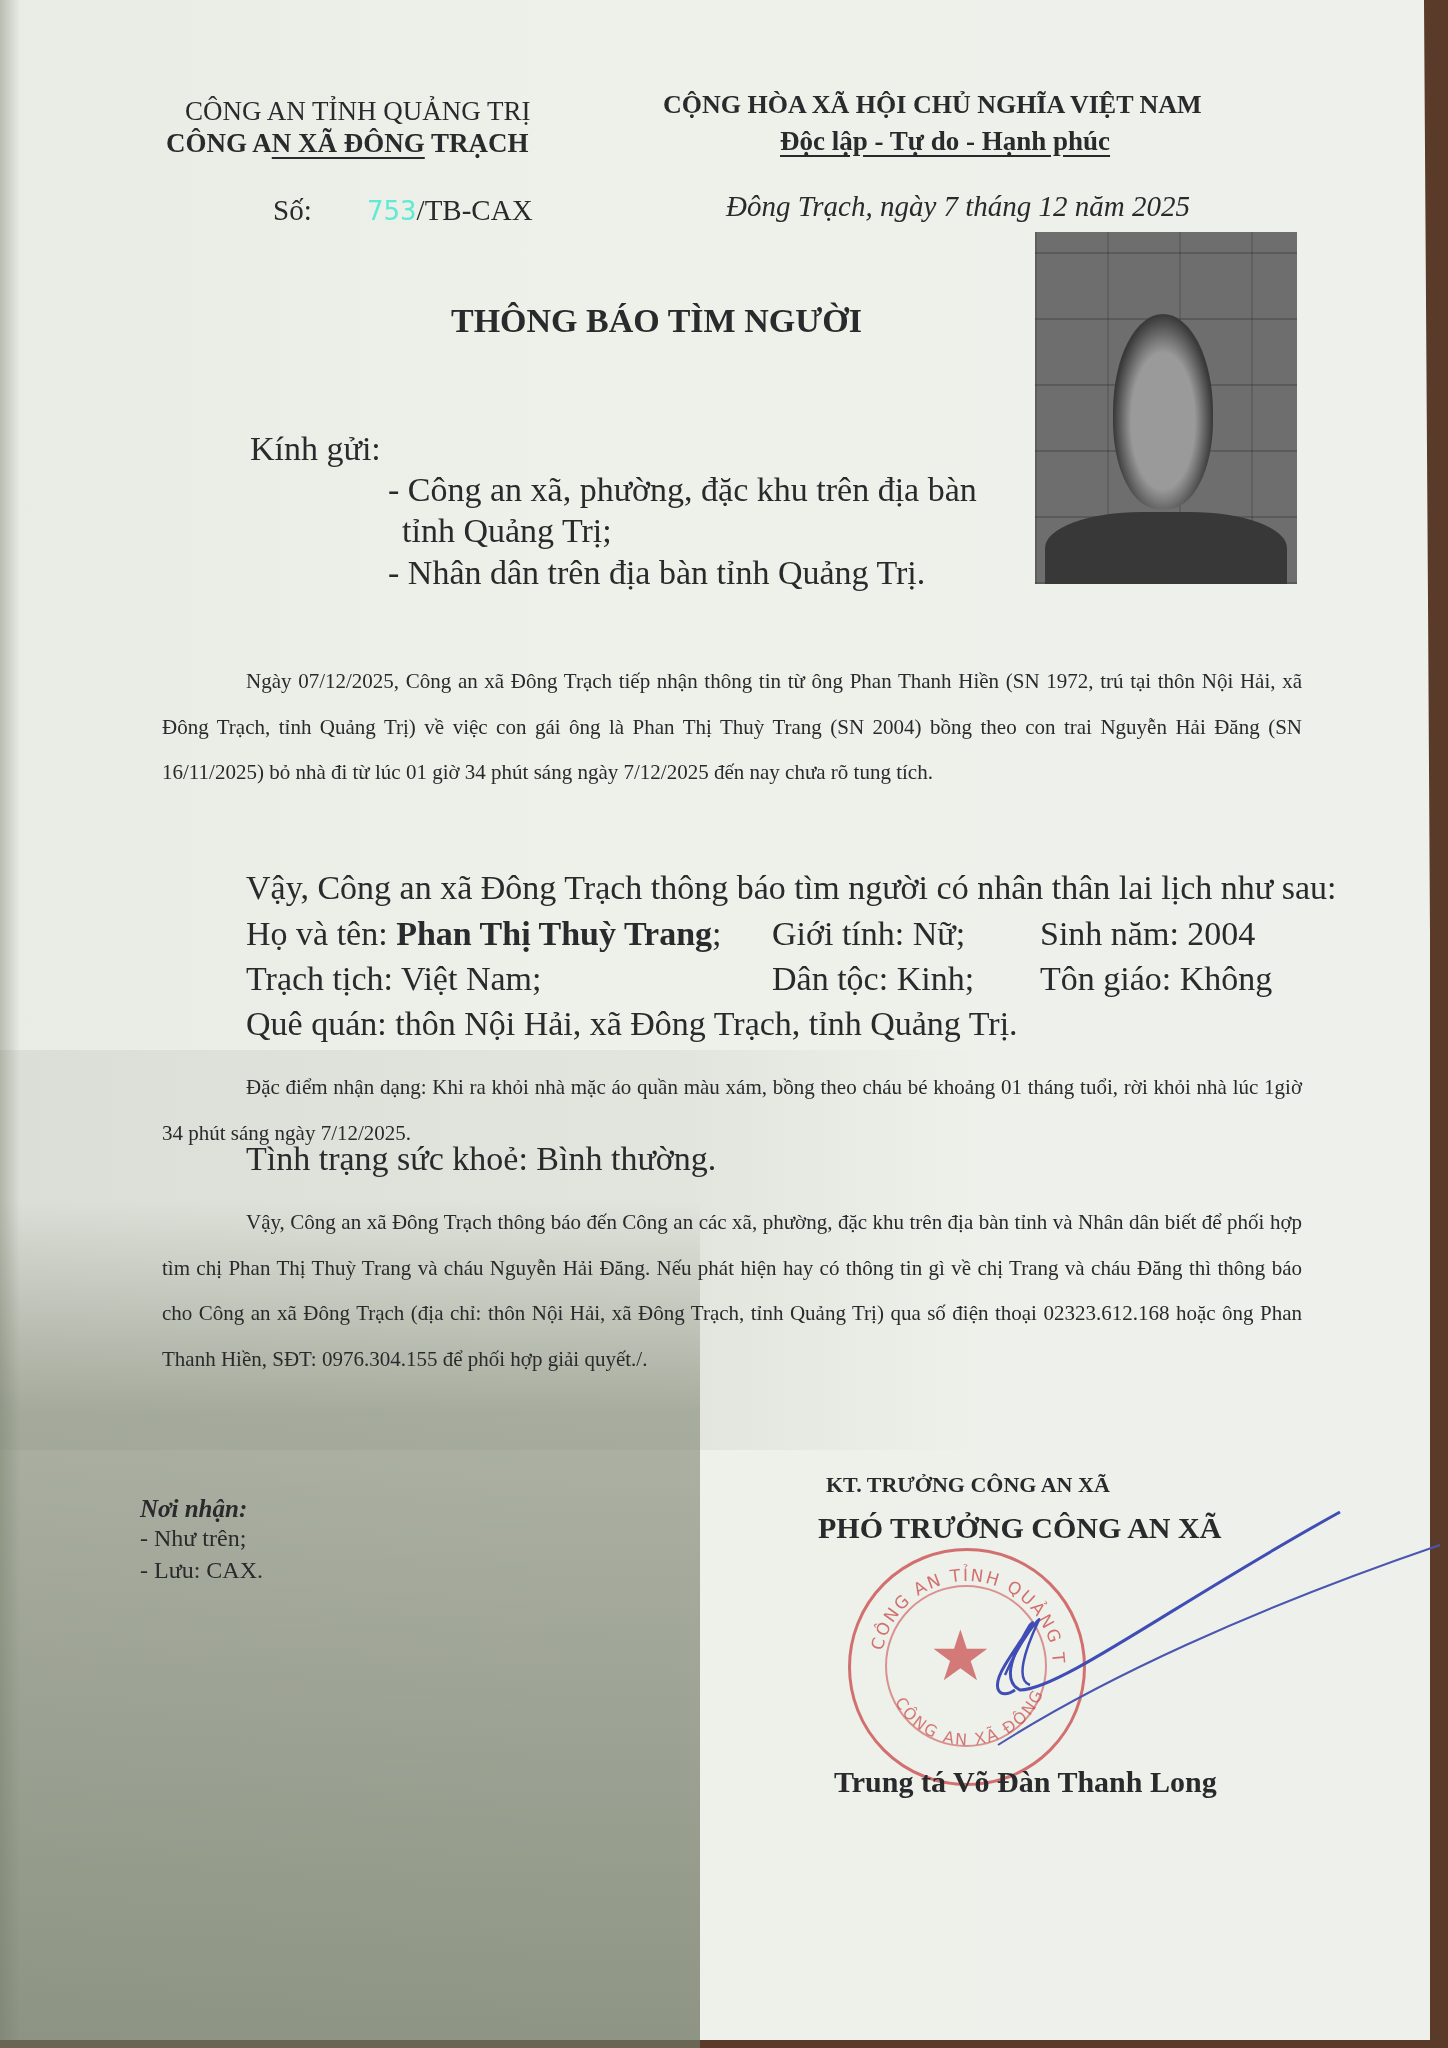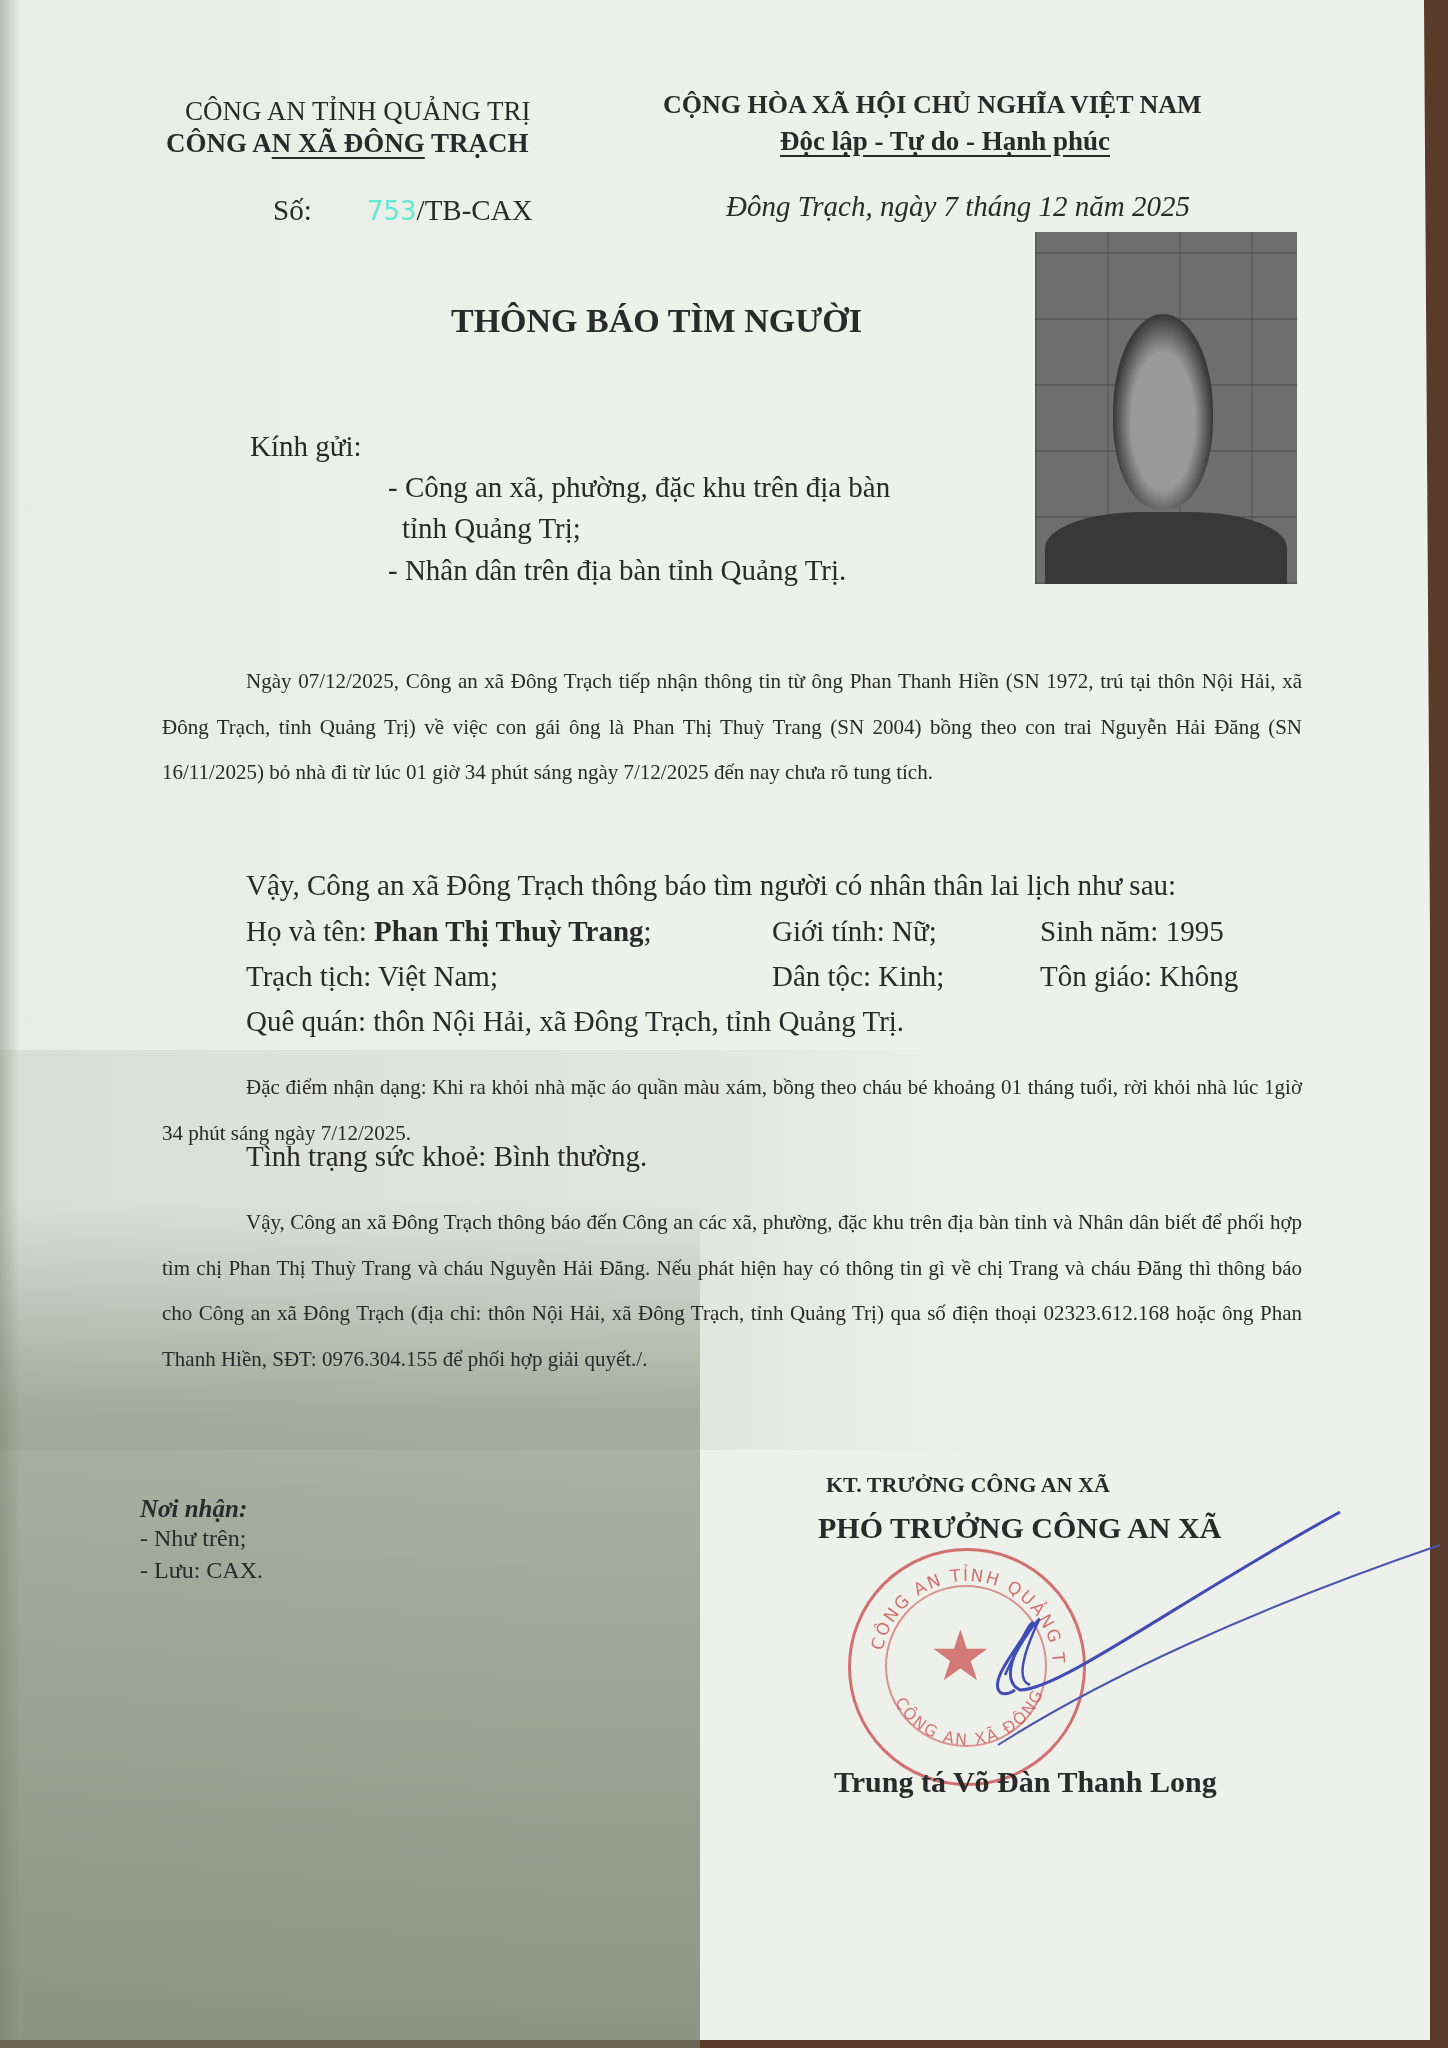--- a/index.html
+++ b/index.html
@@ -23,21 +23,21 @@
     position:absolute; left:0; top:1050px; width:980px; height:400px;
     background:linear-gradient(90deg, rgba(120,128,110,0.12) 0%, rgba(120,128,110,0.10) 70%, rgba(120,128,110,0) 100%);
     pointer-events:none;
   }
   .abs { position:absolute; white-space:nowrap; }
   .hdr { font-size:27px; text-align:center; }
   .bold { font-weight:bold; }
   .u { text-decoration:underline; text-underline-offset:5px; }
   .handwritten { color:#5eead4; font-family:"DejaVu Sans",sans-serif; font-size:26px;margin-left:48px; }
   .para { position:absolute; left:162px; width:1140px; text-align:justify; font-size:21px; line-height:45.5px; text-indent:84px;margin-top:17px; }
-  .line { position:absolute; font-size:29px; white-space:nowrap; }
+  .line { position:absolute; font-size:34px; white-space:nowrap; }
   .photo {
     position:absolute; left:1035px; top:232px; width:262px; height:352px;
     background:
       repeating-linear-gradient(0deg, rgba(30,30,30,0.25) 0 2px, transparent 2px 66px),
       repeating-linear-gradient(90deg, rgba(30,30,30,0.18) 0 2px, transparent 2px 72px),
       radial-gradient(ellipse at 50% 38%, #888 0 14%, transparent 15%),
       #6e6e6e;
     overflow:hidden;
   }
   .photo .head {
@@ -93,21 +93,21 @@
 <div class="line" style="left:388px; top:471px;">- Công an xã, phường, đặc khu trên địa bàn</div>
 <div class="line" style="left:402px; top:512px;">tỉnh Quảng Trị;</div>
 <div class="line" style="left:388px; top:554px;">- Nhân dân trên địa bàn tỉnh Quảng Trị.</div>
 
 <div class="para" style="top:642px;">Ngày 07/12/2025, Công an xã Đông Trạch tiếp nhận thông tin từ ông Phan Thanh Hiền (SN 1972, trú tại thôn Nội Hải, xã Đông Trạch, tỉnh Quảng Trị) về việc con gái ông là Phan Thị Thuỳ Trang (SN 2004) bồng theo con trai Nguyễn Hải Đăng (SN 16/11/2025) bỏ nhà đi từ lúc 01 giờ 34 phút sáng ngày 7/12/2025 đến nay chưa rõ tung tích.</div>
 
 <div class="line" style="left:246px; top:869px;">Vậy, Công an xã Đông Trạch thông báo tìm người có nhân thân lai lịch như sau:</div>
 
 <div class="line" style="left:246px; top:915px;"><span>Họ và tên: </span><b>Phan Thị Thuỳ Trang</b><span>;</span></div>
 <div class="line" style="left:772px; top:915px;">Giới tính: Nữ;</div>
-<div class="line" style="left:1040px; top:915px;">Sinh năm: 1995</div>
+<div class="line" style="left:1040px; top:915px;">Sinh năm: 2004</div>
 
 <div class="line" style="left:246px; top:960px;">Trạch tịch: Việt Nam;</div>
 <div class="line" style="left:772px; top:960px;">Dân tộc: Kinh;</div>
 <div class="line" style="left:1040px; top:960px;">Tôn giáo: Không</div>
 
 <div class="line" style="left:246px; top:1005px;">Quê quán: thôn Nội Hải, xã Đông Trạch, tỉnh Quảng Trị.</div>
 
 <div class="para" style="top:1048px;">Đặc điểm nhận dạng: Khi ra khỏi nhà mặc áo quần màu xám, bồng theo cháu bé khoảng 01 tháng tuổi, rời khỏi nhà lúc 1giờ 34 phút sáng ngày 7/12/2025.</div>
 
 <div class="line" style="left:246px; top:1140px;">Tình trạng sức khoẻ: Bình thường.</div>

